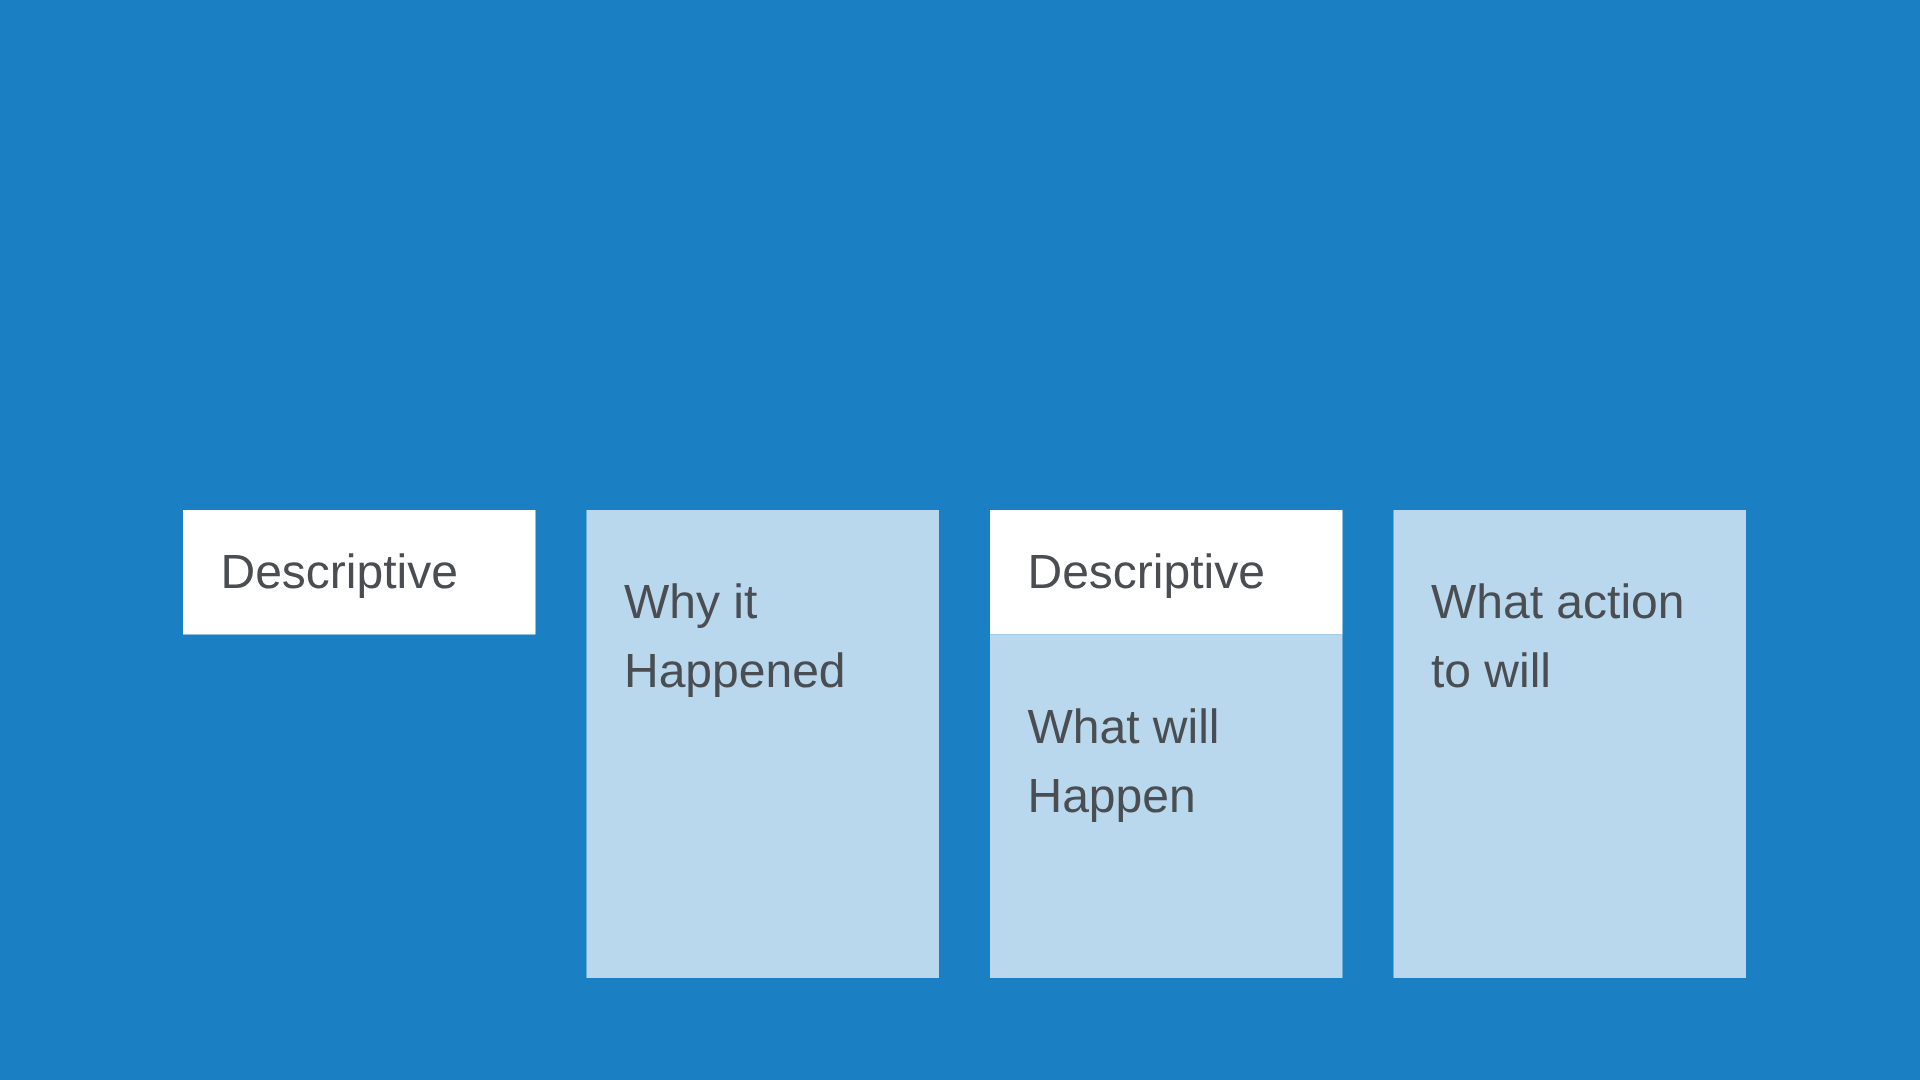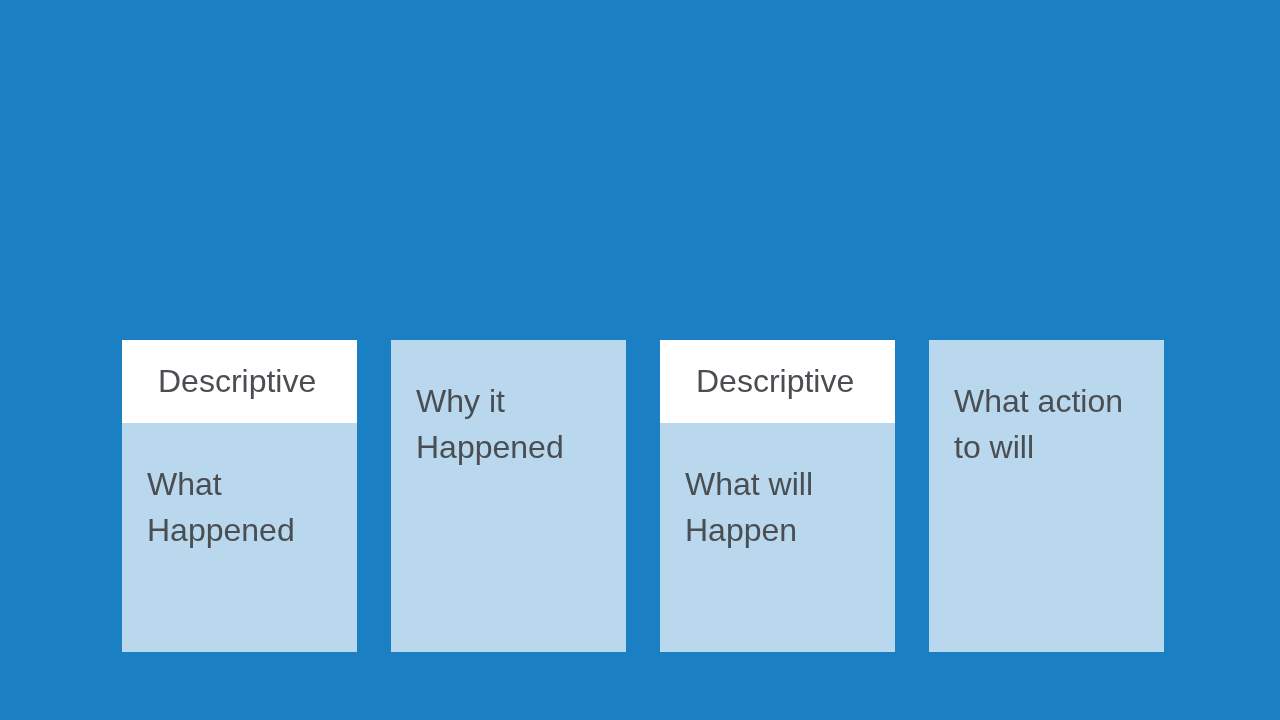--- a/index.html
+++ b/index.html
@@ -53,21 +53,21 @@
     width: 235px;
     height: 312px;
     display: flex;
     flex-direction: column;
   }
   .card-header {
     height: 83px;
     background: var(--card-header-bg);
     display: flex;
     align-items: center;
-    padding-left: 36px;
+    padding-left: 25px;
     padding-right: 8px;
   }
   .card-header .card-title {
     font-size: 32px;
     font-weight: 400;
     color: var(--card-text);
     white-space: nowrap;
   }
   .card-body {
     flex: 1;
@@ -86,23 +86,20 @@
 
 <div class="slide">
 
 
   <div class="cards-row">
 
     <div class="card">
       <div class="card-header">
         <span class="card-title">Descriptive</span>
       </div>
-      <div class="card-body">
-        <span class="card-text">What Happened</span>
-      </div>
     </div>
 
     <div class="card">
       <div class="card-body">
         <span class="card-text">Why it Happened</span>
       </div>
     </div>
 
     <div class="card">
       <div class="card-header">

